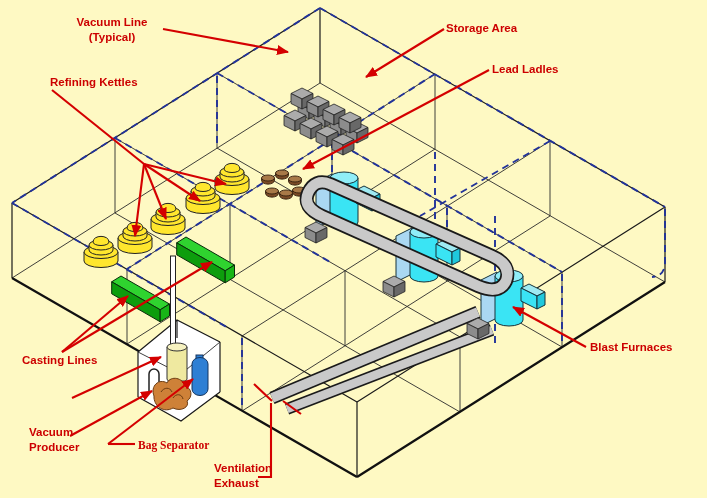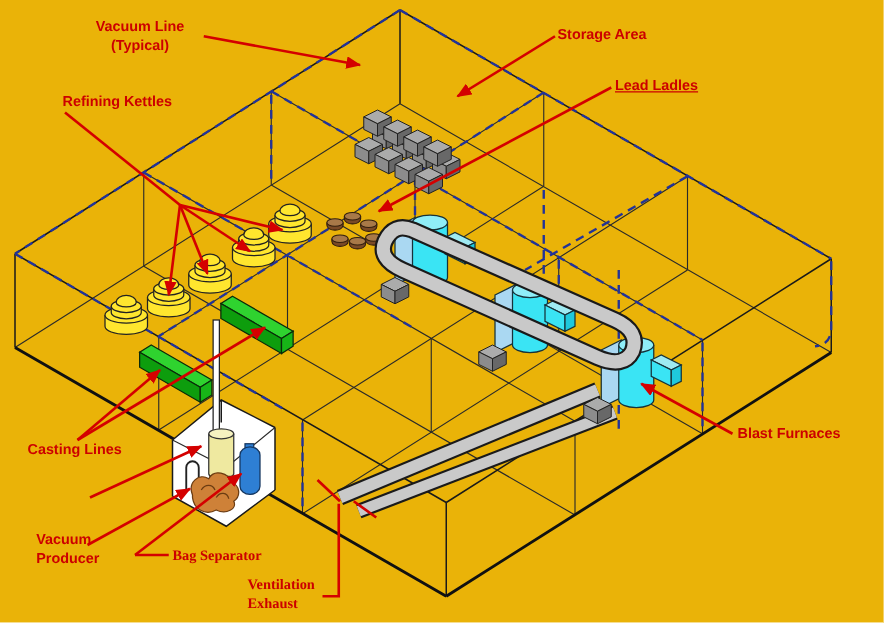--- a/index.html
+++ b/index.html
@@ -1,16 +1,16 @@
 <!DOCTYPE html>
 <html><head>
 <meta charset="utf-8">
 <style>
   html,body{margin:0;padding:0;background:#ffffff;}
-  .stage{position:relative;width:707px;height:498px;background:#eab308;overflow:hidden;
+  .stage{position:relative;width:707px;height:498px;background:#fef9c3;overflow:hidden;
          font-family:"Liberation Sans", sans-serif;}
   .stage svg{position:absolute;left:0;top:0;}
   .lbl{position:absolute;color:#cc0000;font-weight:bold;font-size:11.5px;line-height:1.28;
        white-space:nowrap;}
   .lbl.center{text-align:center;}
   .wire{stroke:#1a1a1a;stroke-width:1.2;fill:none;}
   .wire-thick{stroke:#111111;stroke-width:2.3;fill:none;}
   .wire-thin{stroke:#2a2a2a;stroke-width:0.9;fill:none;}
   .vdash{stroke:#223399;stroke-width:1.9;fill:none;stroke-dasharray:7 5;}
   .arrow{stroke:#d40000;stroke-width:2.1;fill:none;}
@@ -189,33 +189,33 @@
   <div class="lbl center" style="left:66px;top:15px;width:92px;">
     <span>Vacuum Line</span><br>
     <span>(Typical)</span>
   </div>
   <div class="lbl" style="left:10px;top:75px;padding-left:40px;">
     <span>Refining Kettles</span>
   </div>
   <div class="lbl" style="left:446px;top:21px;">
     <span>Storage Area</span>
   </div>
-  <div class="lbl" style="left:492px;top:62px;text-decoration:underline;">
+  <div class="lbl" style="left:492px;top:62px;">
     <span>Lead Ladles</span>
   </div>
   <div class="lbl" style="left:22px;top:353px;">
     <span>Casting Lines</span>
   </div>
   <div class="lbl" style="left:12px;top:425px;margin-left:17px;">
     <span>Vacuum</span><br>
     <span>Producer</span>
   </div>
   <div class="lbl" style="left:138px;top:438px;font-family:Liberation Serif, serif;">
     <span>Bag Separator</span>
   </div>
-  <div class="lbl" style="left:198px;top:461px;font-family:Liberation Serif, serif;">
+  <div class="lbl" style="left:214px;top:461px;">
     <span>Ventilation</span><br>
     <span>Exhaust</span>
   </div>
   <div class="lbl" style="left:590px;top:340px;text-align:center;">
     <span>Blast Furnaces</span>
   </div>
 </div>
 
 </body></html>

